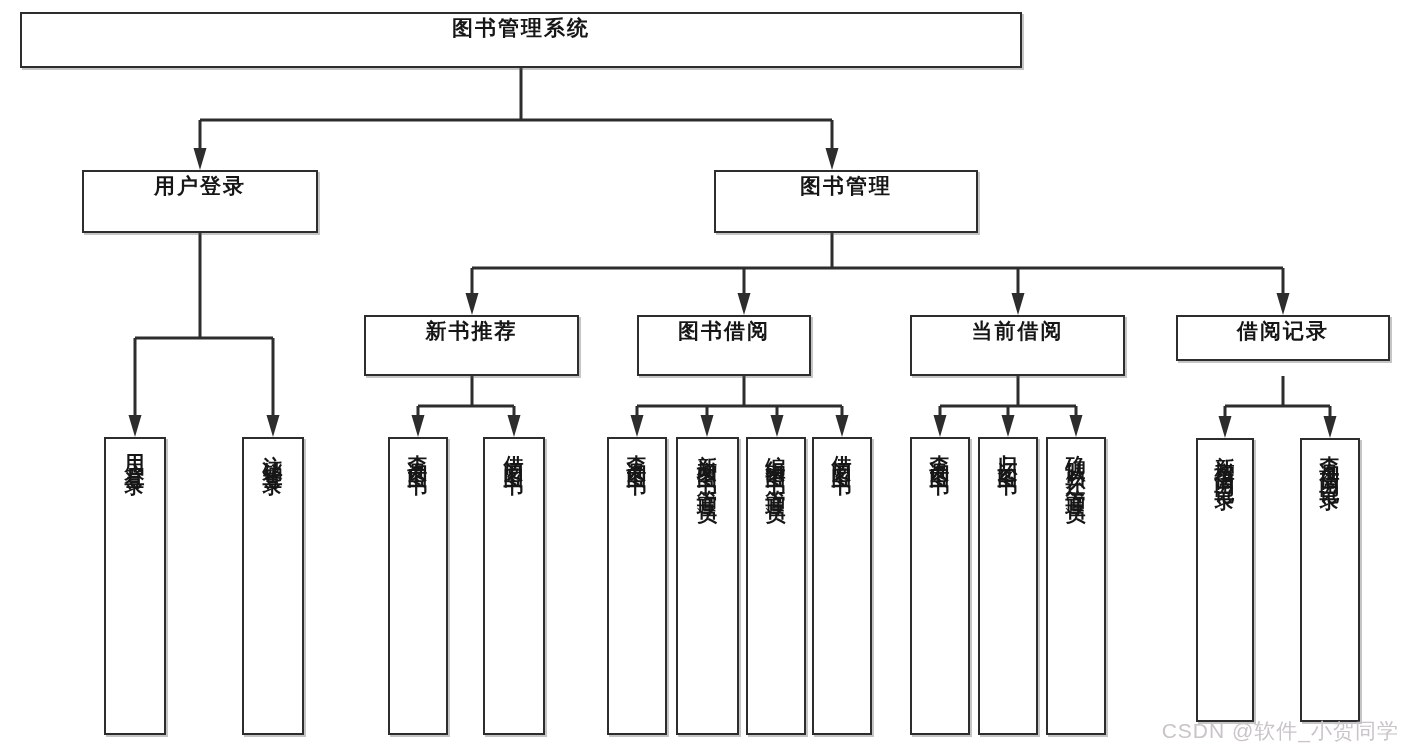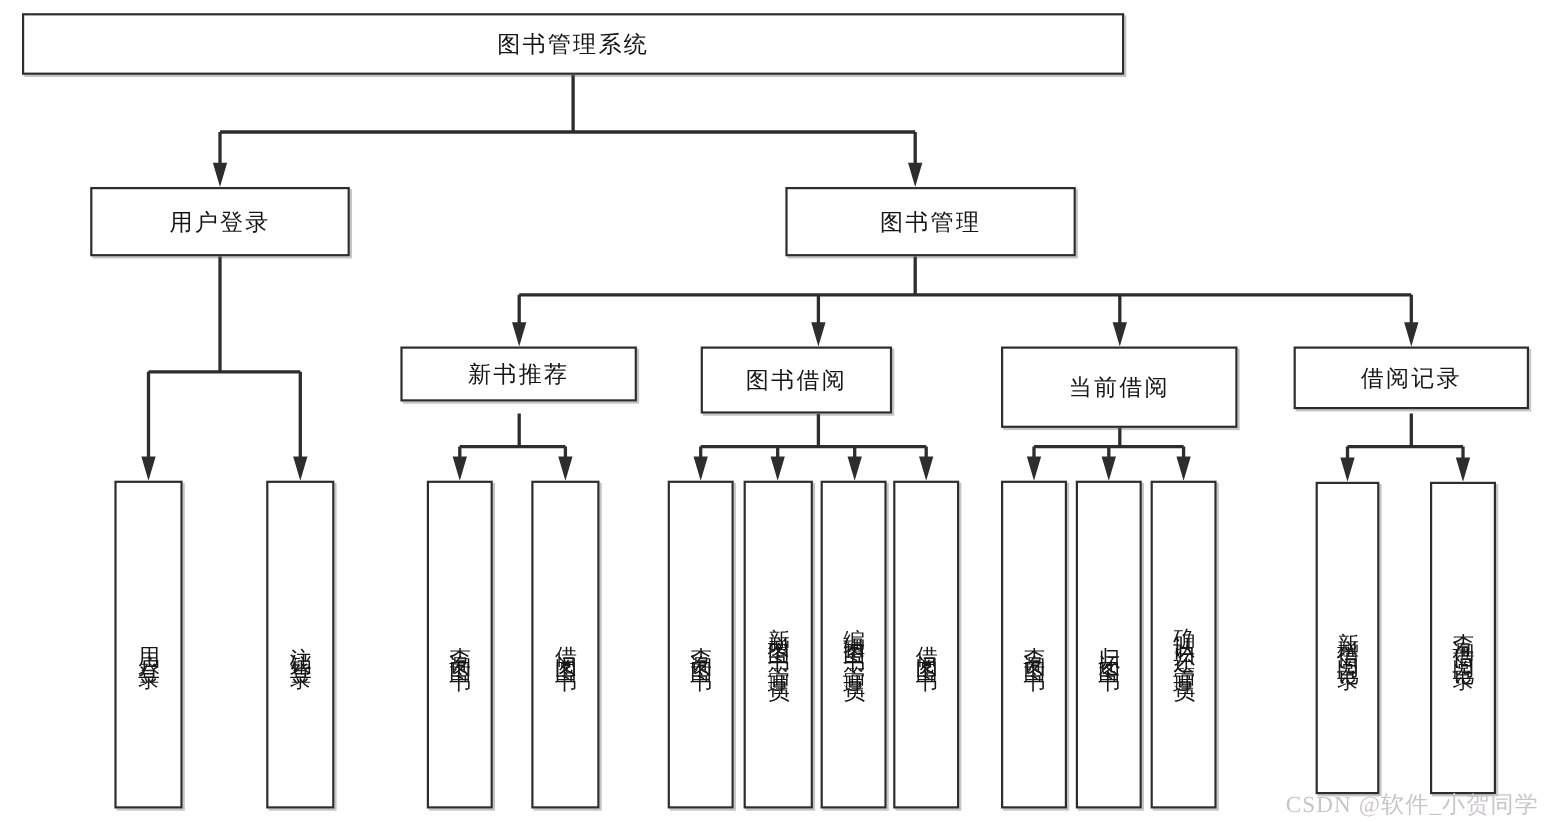--- a/index.html
+++ b/index.html
@@ -36,24 +36,25 @@
   svg.connectors .head {
     fill: var(--line);
     stroke: none;
   }
   .box {
     position: absolute;
     background: var(--box-bg);
     border: 2.5px solid var(--box-border);
     box-shadow: 2px 2px 0 rgba(90,90,90,0.35);
     display: flex;
-    align-items: center;
+    align-items: flex-start;
     justify-content: center;
     color: var(--text);
     z-index: 1;
+    font-weight: bold;
   }
   .hbox span {
     font-size: 21px;
     letter-spacing: 2px;
     white-space: nowrap;
   }
   .vbox span {
     writing-mode: vertical-rl;
     text-orientation: mixed;
     font-size: 20px;
@@ -62,21 +63,20 @@
   }
   .watermark {
     position: absolute;
     right: 6px;
     bottom: 2px;
     font-size: 21px;
     letter-spacing: 1px;
     color: var(--watermark);
     z-index: 2;
     white-space: nowrap;
-    font-family: Liberation Serif, serif;
   }
 </style>
 </head>
 <body>
 
 <div class="canvas">
 
   <svg class="connectors" viewBox="0 0 1405 747" xmlns="http://www.w3.org/2000/svg">
 
     <path class="wire" d="M521 68 V120 M200 120 H832 M200 120 V152 M832 120 V152"></path>
@@ -119,30 +119,30 @@
     <span>图书管理系统</span>
   </div>
 
   <div class="box hbox" style="left:82px;top:170px;width:236px;height:63px">
     <span>用户登录</span>
   </div>
   <div class="box hbox" style="left:714px;top:170px;width:264px;height:63px">
     <span>图书管理</span>
   </div>
 
-  <div class="box hbox" style="left:364px;top:315px;width:215px;height:50px">
+  <div class="box hbox" style="left:364px;top:315px;width:215px;height:61px">
     <span>新书推荐</span>
   </div>
   <div class="box hbox" style="left:637px;top:315px;width:174px;height:61px">
     <span>图书借阅</span>
   </div>
-  <div class="box hbox" style="left:910px;top:315px;width:215px;height:74px">
+  <div class="box hbox" style="left:910px;top:315px;width:215px;height:61px">
     <span>当前借阅</span>
   </div>
-  <div class="box hbox" style="left:1176px;top:315px;width:214px;height:57px">
+  <div class="box hbox" style="left:1176px;top:315px;width:214px;height:46px">
     <span>借阅记录</span>
   </div>
 
   <div class="box vbox" style="left:104px;top:437px;width:62px;height:298px">
     <span>用户登录</span>
   </div>
   <div class="box vbox" style="left:242px;top:437px;width:62px;height:298px">
     <span>注销登录</span>
   </div>
 

